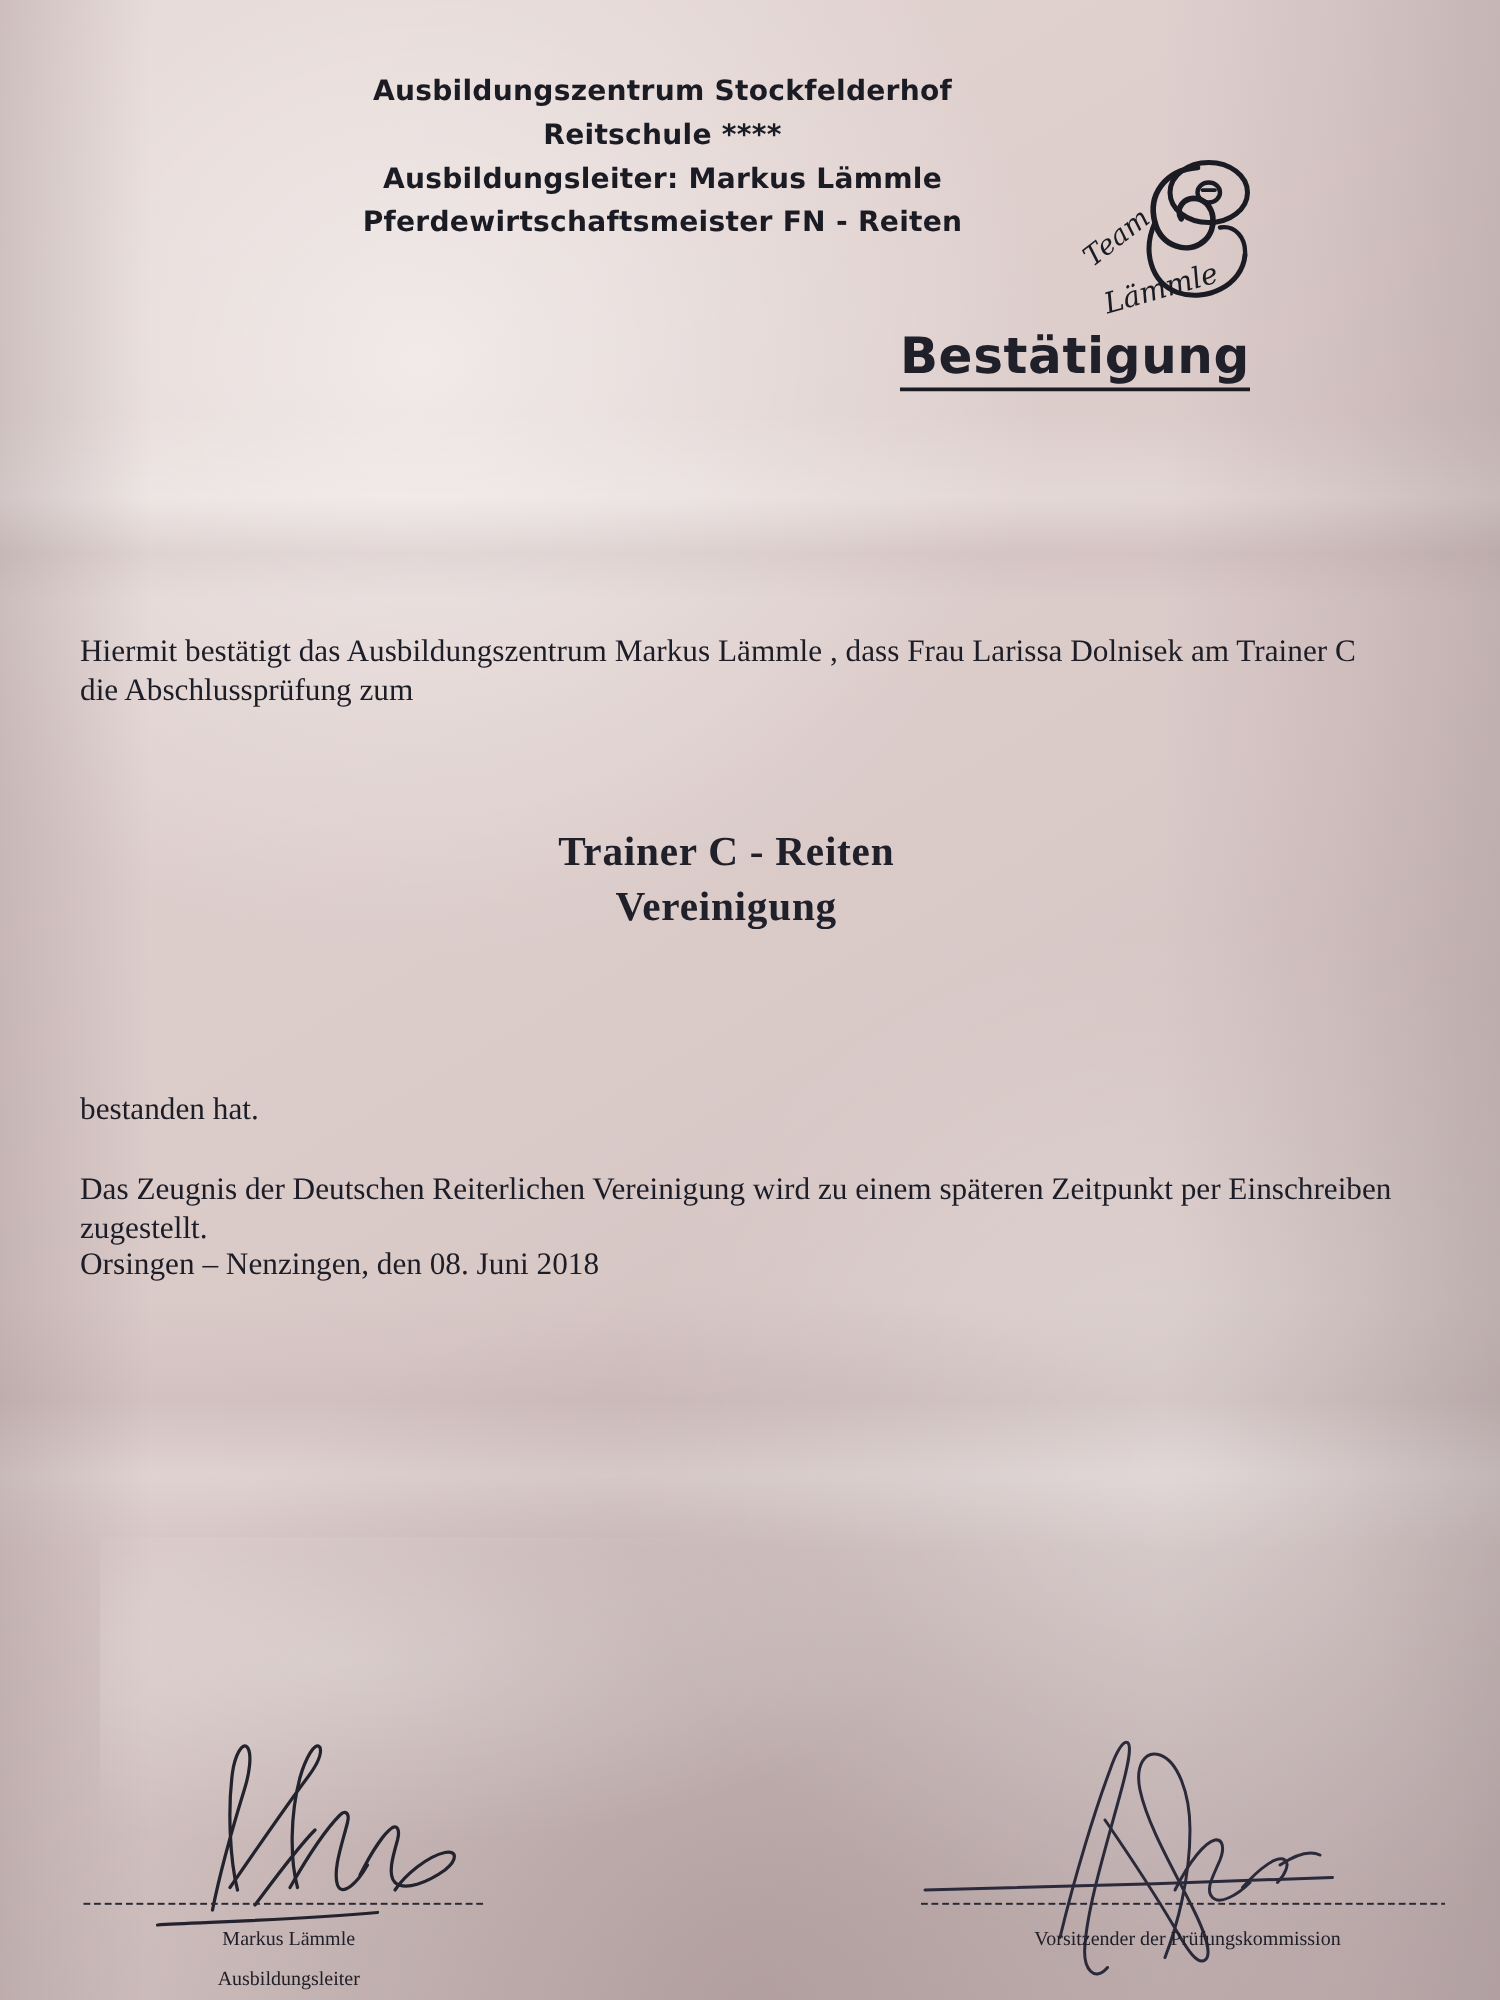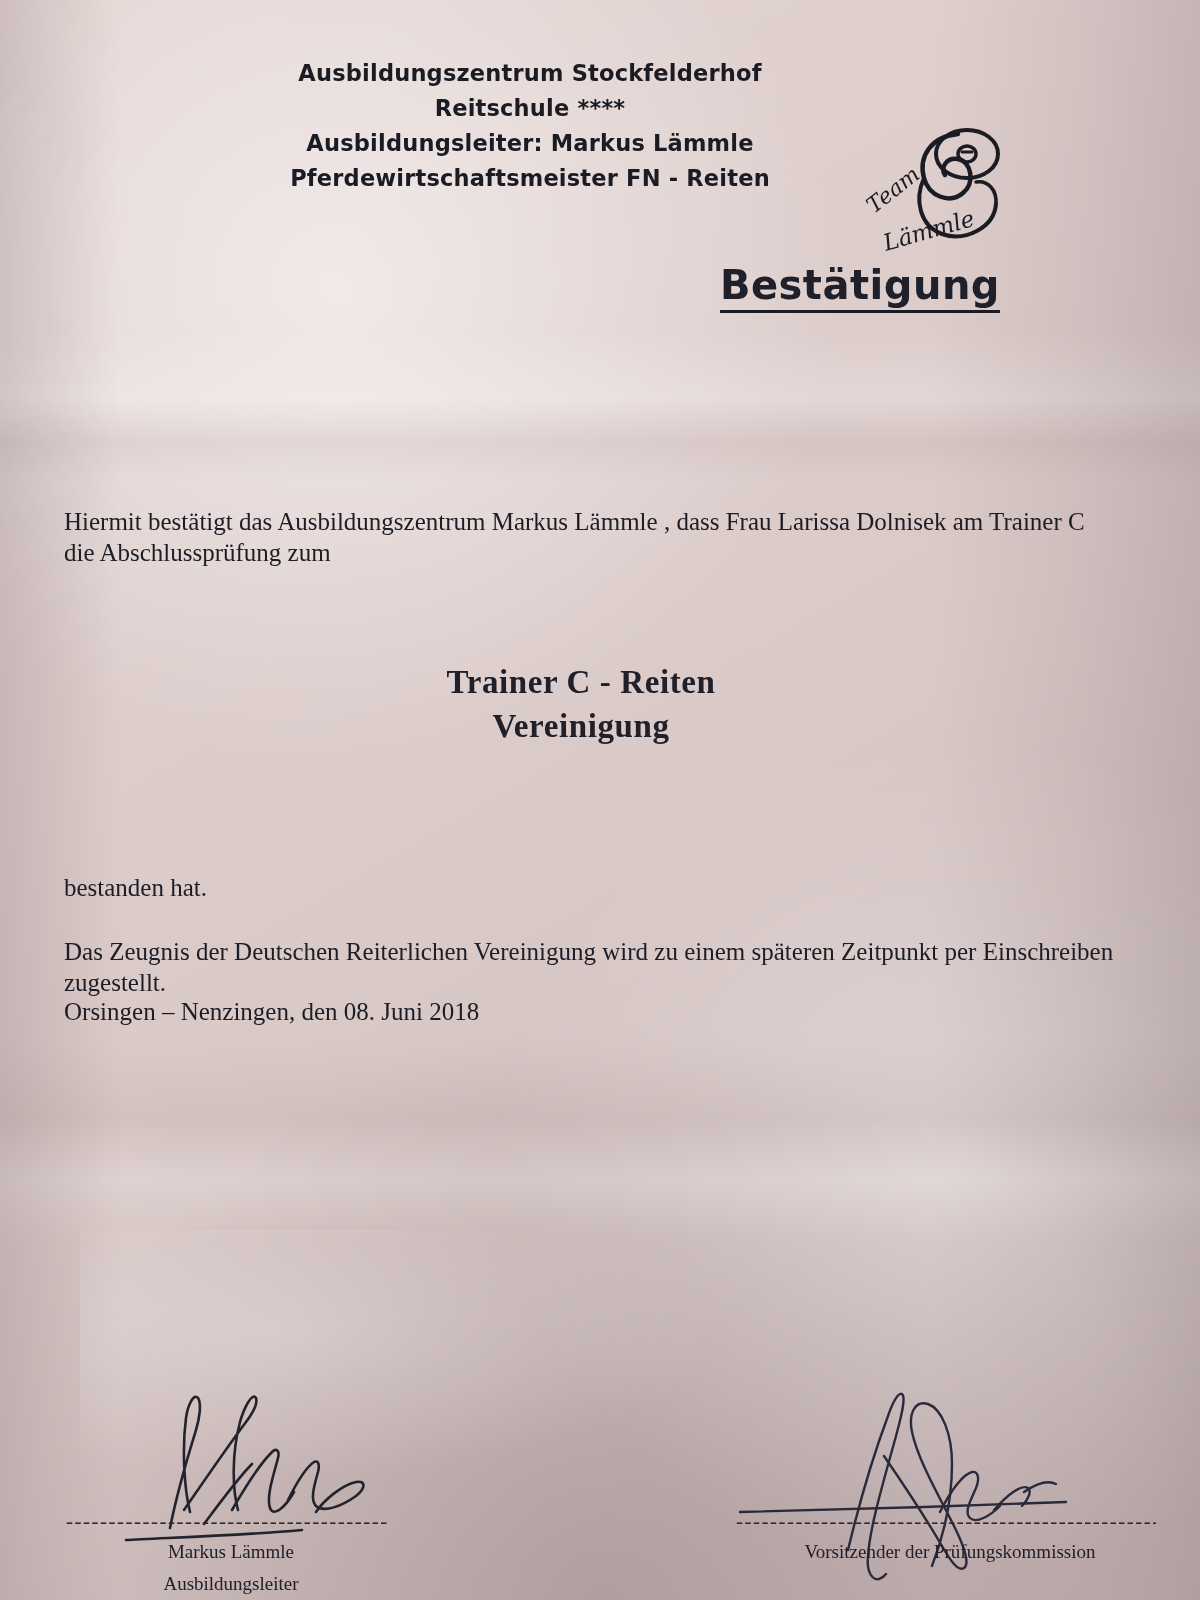--- a/index.html
+++ b/index.html
@@ -147,21 +147,21 @@
     overflow: hidden;
     white-space: nowrap;
     line-height: 12px;
   }
   .sig-name {
     position: absolute;
     top: 176px;
     left: 0;
     width: 100%;
     text-align: center;
-    font-size: 19px;
+    font-size: 16px;
     line-height: 32px;
   }
   .sig.right .sig-name { text-align: center; padding-left: 4px; white-space: nowrap; }
 
   .scribble {
     position: absolute;
     left: 0;
     top: 0;
     width: 100%;
     height: 230px;

